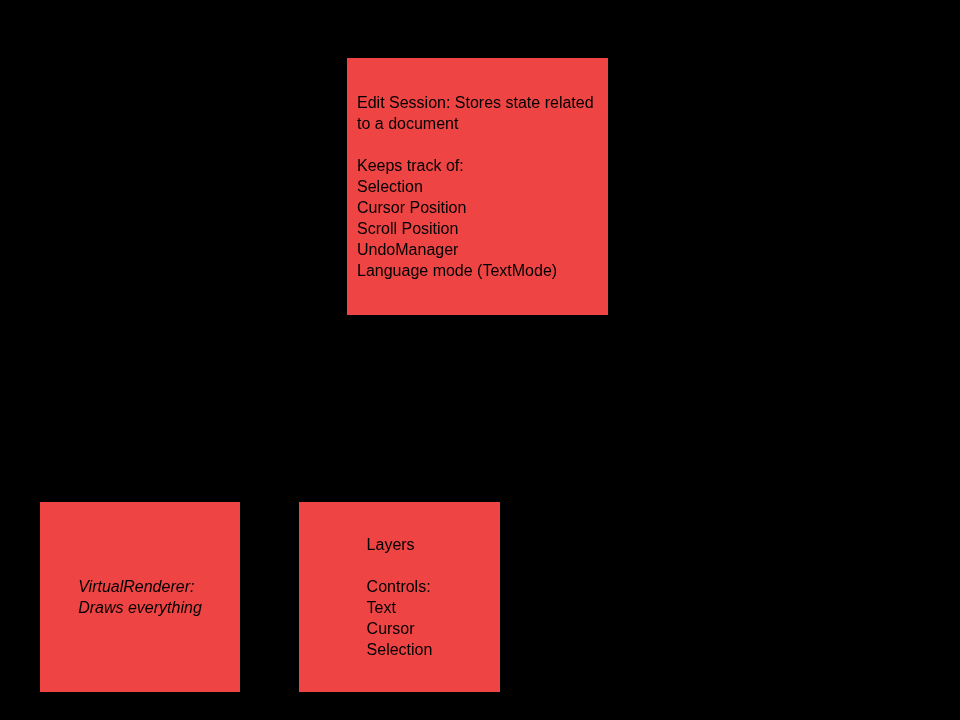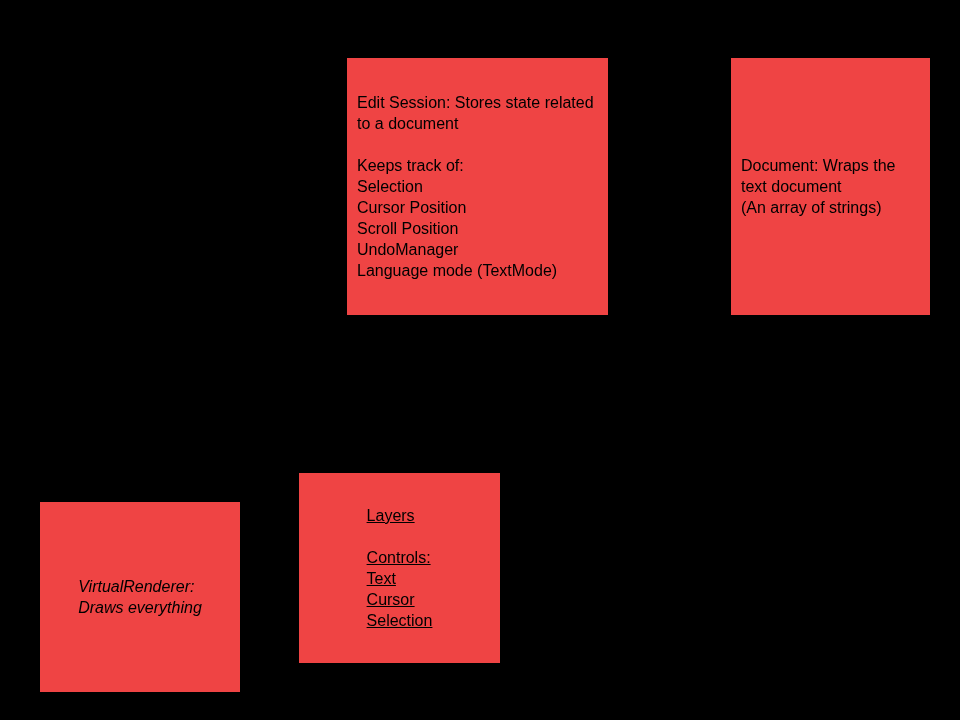--- a/index.html
+++ b/index.html
@@ -30,43 +30,39 @@
     line-height: 21px;
     color: #000000;
     padding: 6px 10px;
   }
   
   #box-editor           { left: 18px;  top: 57px;  width: 228px; height: 362px; }
   #box-edit-session     { left: 346px; top: 57px;  width: 263px; height: 259px; }
   #box-document         { left: 730px; top: 57px;  width: 201px; height: 259px; }
   #box-textmode         { left: 730px; top: 365px; width: 201px; height: 194px; }
   #box-virtual-renderer { left: 39px;  top: 501px; width: 202px; height: 192px; font-style: italic; }
-  #box-layers           { left: 298px; top: 472px; width: 203px; height: 192px; text-decoration: underline; }
+  #box-layers           { left: 298px; top: 501px; width: 203px; height: 192px; }
 </style>
 </head>
 <body>
 
 <div id="canvas">
 
 
   <div class="diagram-box" id="box-edit-session">
     <div class="box-text">Edit Session: Stores state related to a document
 
 Keeps track of:
 Selection
 Cursor Position
 Scroll Position
 UndoManager
 Language mode (TextMode)</div>
   </div>
 
-  <div class="diagram-box" id="box-document">
-    <div class="box-text">Document: Wraps the text document
-(An array of strings)</div>
-  </div>
 
 
   <div class="diagram-box" id="box-virtual-renderer">
     <div class="box-text">VirtualRenderer:
 Draws everything</div>
   </div>
 
   <div class="diagram-box" id="box-layers">
     <div class="box-text">Layers
 

